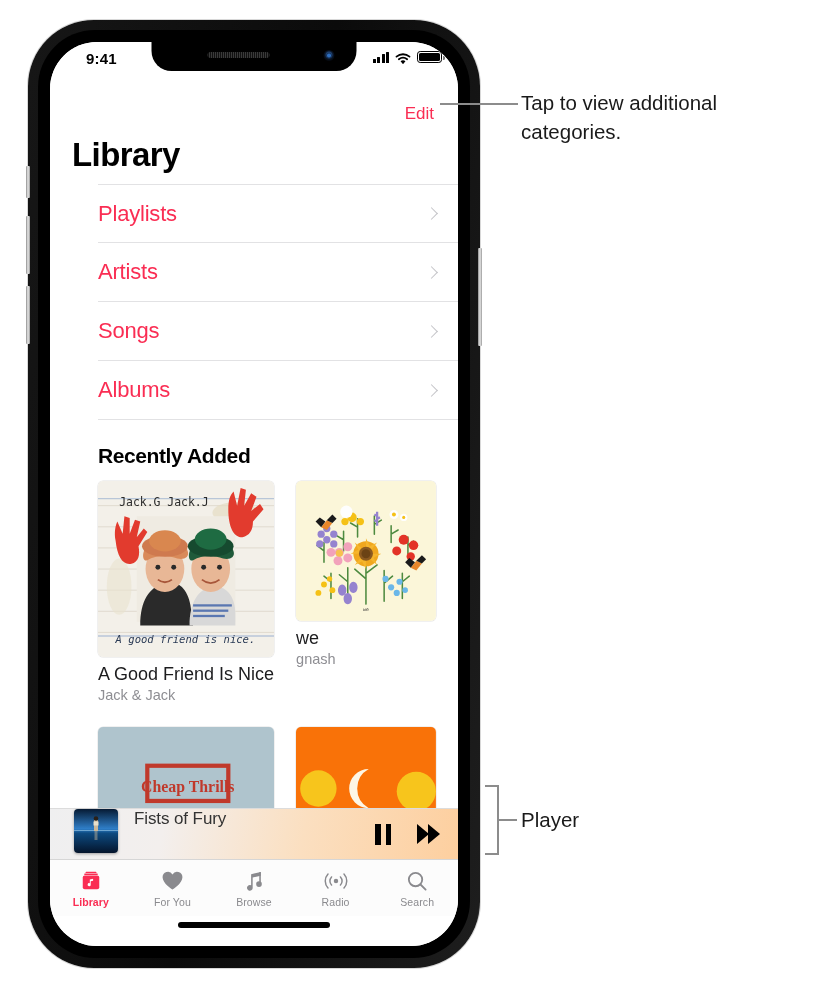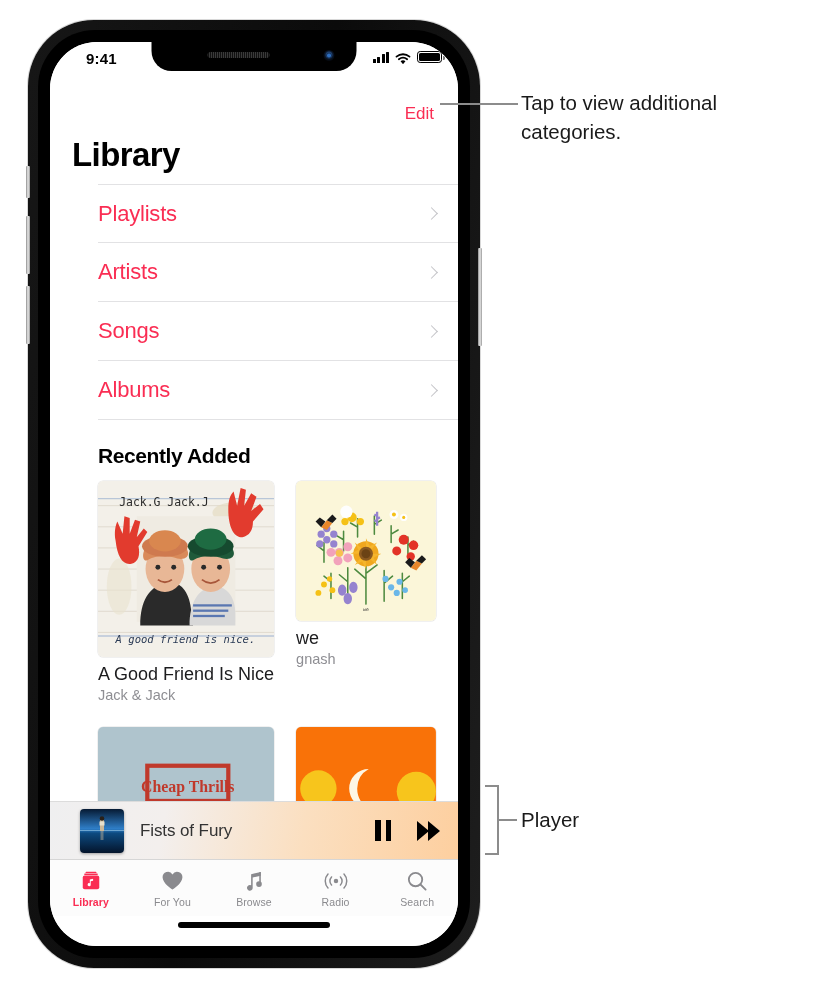--- a/index.html
+++ b/index.html
@@ -151,22 +151,22 @@
     margin-top: 7px; font-size:18px; color:#1c1c1e;
     white-space:nowrap; overflow:hidden; text-overflow:ellipsis;
   }
   .album-artist {
     margin-top: 2px; font-size:14.5px; color:#8e8e93;
     white-space:nowrap; overflow:hidden; text-overflow:ellipsis;
   }
 
   
   .player {
-    position:relative; flex:0 0 auto; height:59px;
-    display:flex; align-items:center; padding: 0 18px 0 30px;
+    position:relative; flex:0 0 auto; height:52px;
+    display:flex; padding: 0 18px 0 24px;
     background: linear-gradient(100deg,#efeff0 0%,#f3efed 28%,#fbdfc0 62%,#fdcf9f 100%);
     border-top: .5px solid #dcdcdc; border-bottom: .5px solid #d6d6d6;
   }
   .player-art {
     width:44px; height:44px; border-radius:4px; overflow:hidden;
     box-shadow: 0 1px 3px rgba(0,0,0,.35);
     flex:0 0 auto; position:relative;
   }
   .player-title {
     margin-left: 16px; font-size:17px; color:#333; letter-spacing:-.1px;

